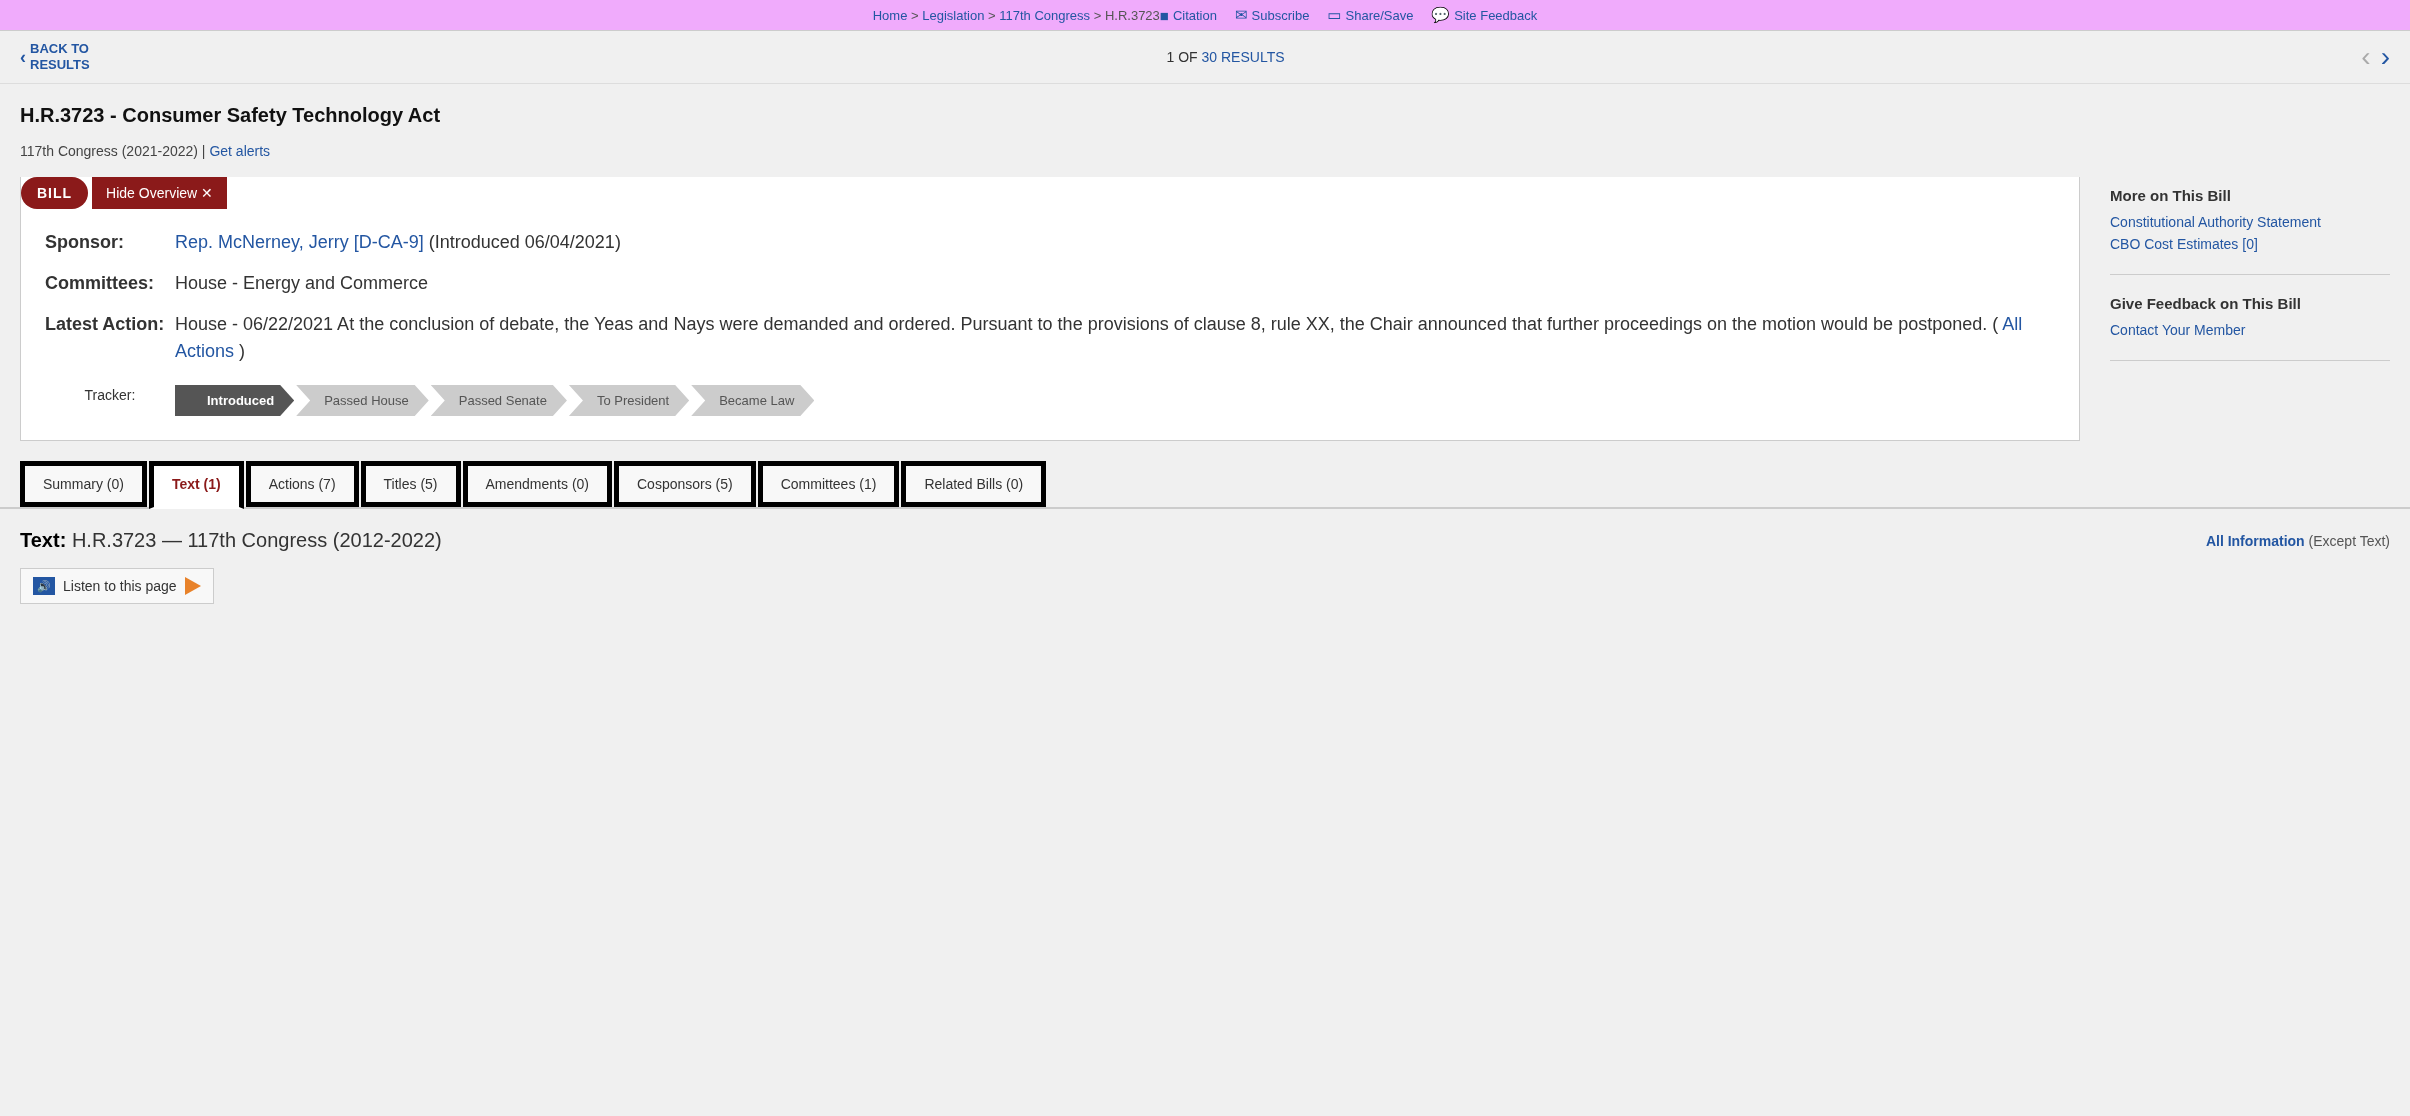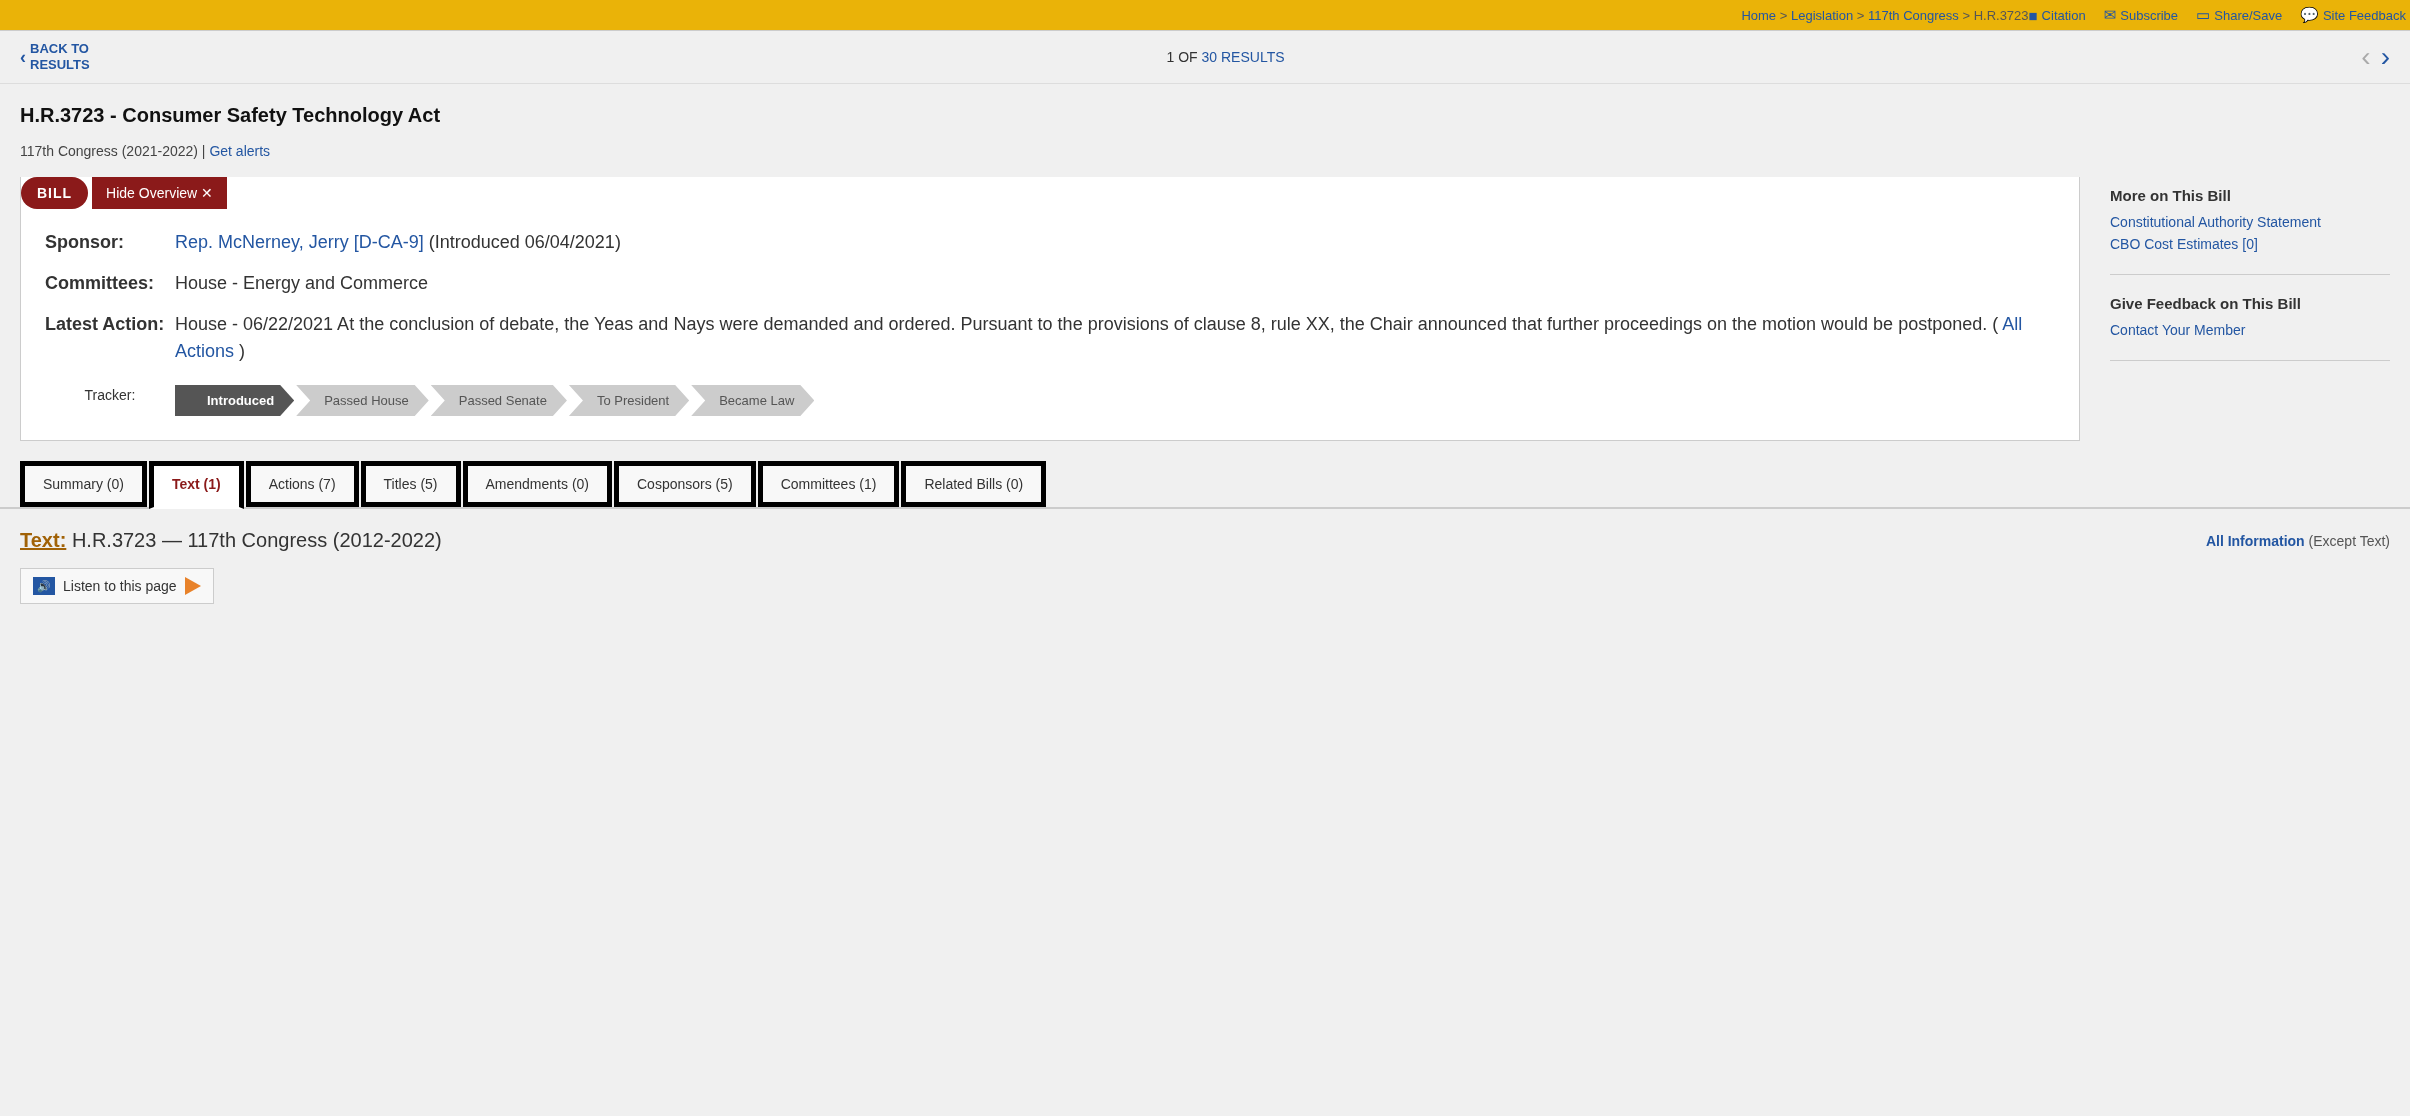--- a/index.html
+++ b/index.html
@@ -6,25 +6,25 @@
     body {
       font-family: Arial, sans-serif;
       font-size: 14px;
       background: #f0f0f0;
       color: #333;
     }
     a { color: #2356a2; text-decoration: none; }
 
     
     .top-bar {
-      background: #eab308;
+      background: #f0abfc;
       border-bottom: 1px solid #ccc;
-      padding: 6px 4px;
-      display: flex;
-      justify-content: flex-end;
+      padding: 6px 20px;
+      display: flex;
+      justify-content: center;
       align-items: center;
     }
     .breadcrumb { font-size: 13px; color: #555; }
     .breadcrumb a { color: #2356a2; }
     .breadcrumb span { color: #555; }
     .top-actions { display: flex; gap: 18px; align-items: center; font-size: 13px; }
     .top-actions a { color: #2356a2; display: flex; align-items: center; gap: 4px; }
 
     
     .nav-row {
@@ -191,23 +191,22 @@
       display: flex;
       justify-content: space-between;
       align-items: center;
       margin-bottom: 16px;
     }
     .text-section-title {
       font-size: 20px;
       color: #333;
     }
     .text-section-title .label {
-      color: #a16207;
-      font-weight: bold;
-      text-decoration: underline;
+      color: #000000;
+      font-weight: bold;
     }
     .all-info-link {
       font-size: 14px;
       color: #2356a2;
       font-weight: bold;
     }
 
     
     .listen-btn {
       display: inline-flex;

